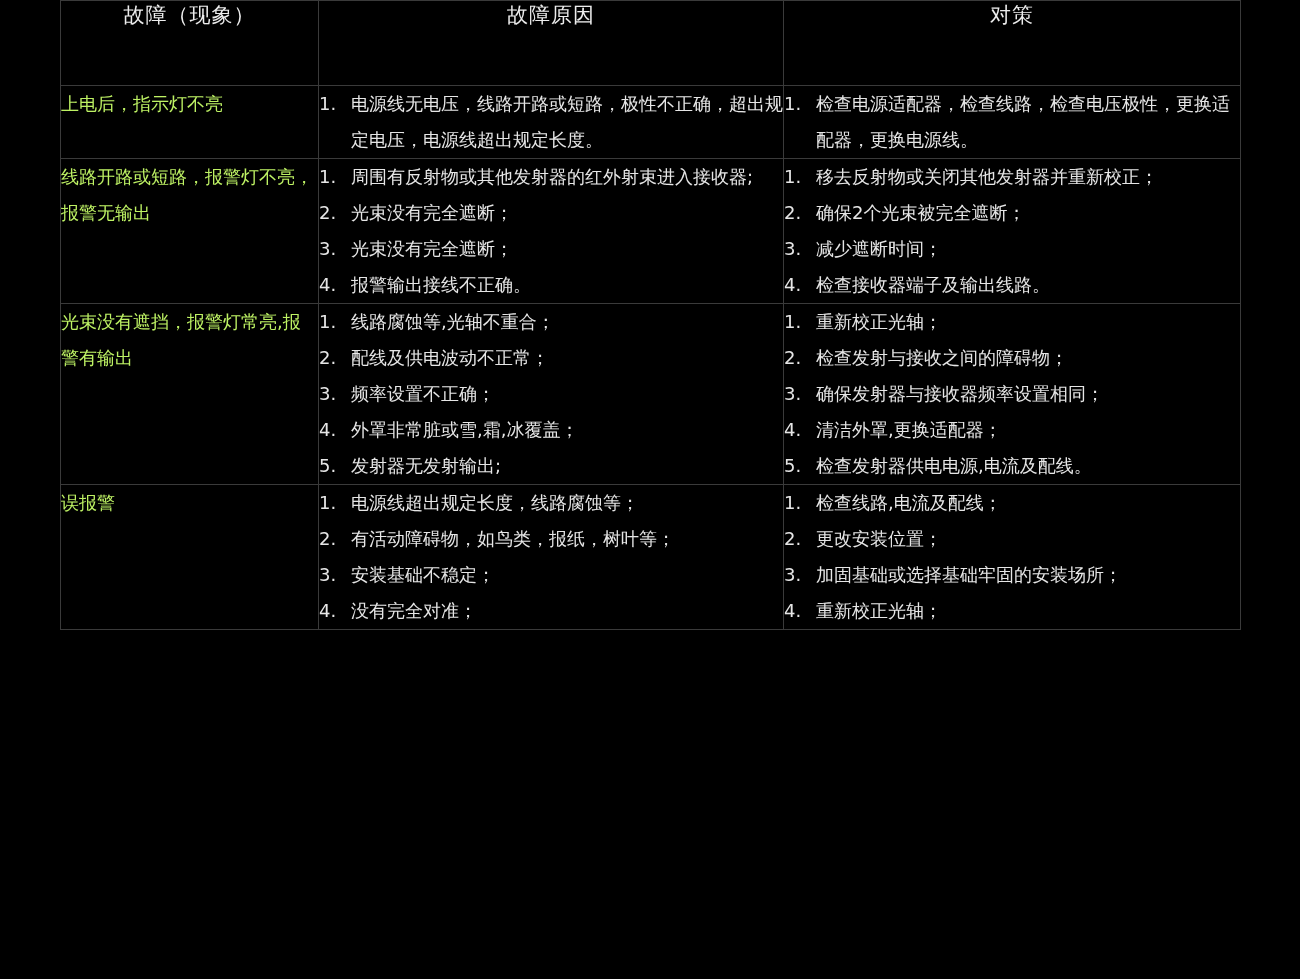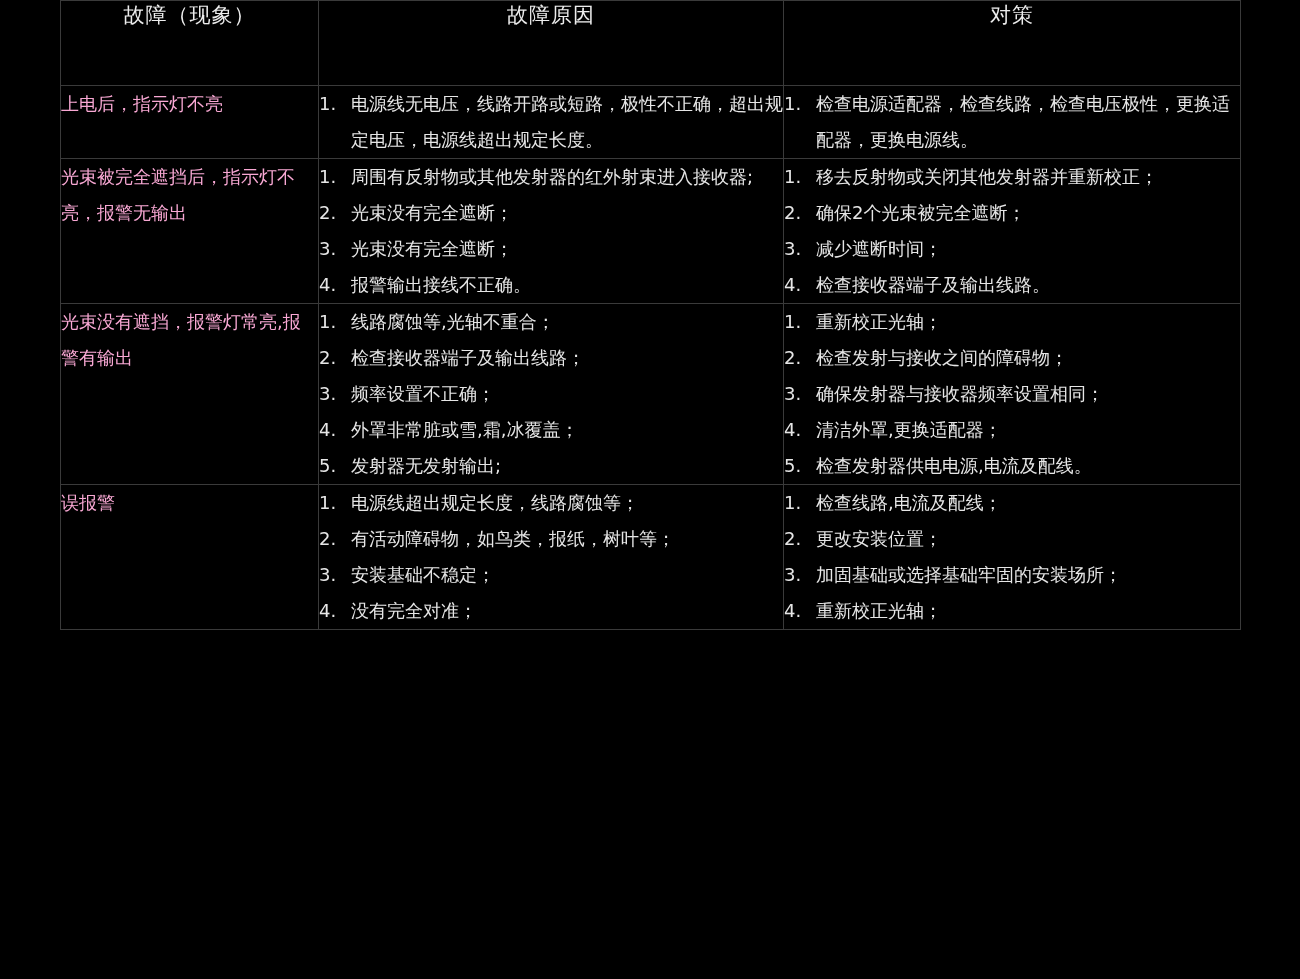--- a/index.html
+++ b/index.html
@@ -49,21 +49,21 @@
     font-size: 21px;
     color: #ededed;
     letter-spacing: 1px;
     vertical-align: middle;
   }
 
   td.col-symptom {
     padding: 18px 14px 18px 18px;
     font-size: 18px;
     line-height: 34px;
-    color: #f9a8d4;
+    color: #bef264;
   }
   td.col-cause, td.col-action {
     padding: 18px 14px 20px 22px;
     font-size: 18px;
     line-height: 36px;
     color: #e6e6e6;
   }
   ol.num-list {
     margin: 0;
     padding: 0;
@@ -114,21 +114,21 @@
             </ol>
           </td>
           <td class="col-action">
             <ol class="num-list">
               <li><span class="idx">1.</span><span>检查电源适配器，检查线路，检查电压极性，更换适配器，更换电源线。</span></li>
             </ol>
           </td>
         </tr>
         <tr>
           <td class="col-symptom">
-            <div class="plain-line">光束被完全遮挡后，指示灯不亮，报警无输出</div>
+            <div class="plain-line">线路开路或短路，报警灯不亮，报警无输出</div>
           </td>
           <td class="col-cause">
             <ol class="num-list">
               <li><span class="idx">1.</span><span>周围有反射物或其他发射器的红外射束进入接收器;</span></li>
               <li><span class="idx">2.</span><span>光束没有完全遮断；</span></li>
               <li><span class="idx">3.</span><span>光束没有完全遮断；</span></li>
               <li><span class="idx">4.</span><span>报警输出接线不正确。</span></li>
             </ol>
           </td>
           <td class="col-action">
@@ -140,21 +140,21 @@
             </ol>
           </td>
         </tr>
         <tr>
           <td class="col-symptom">
             <div class="plain-line">光束没有遮挡，报警灯常亮,报警有输出</div>
           </td>
           <td class="col-cause">
             <ol class="num-list">
               <li><span class="idx">1.</span><span>线路腐蚀等,光轴不重合；</span></li>
-              <li><span class="idx">2.</span><span>检查接收器端子及输出线路；</span></li>
+              <li><span class="idx">2.</span><span>配线及供电波动不正常；</span></li>
               <li><span class="idx">3.</span><span>频率设置不正确；</span></li>
               <li><span class="idx">4.</span><span>外罩非常脏或雪,霜,冰覆盖；</span></li>
               <li><span class="idx">5.</span><span>发射器无发射输出;</span></li>
             </ol>
           </td>
           <td class="col-action">
             <ol class="num-list">
               <li><span class="idx">1.</span><span>重新校正光轴；</span></li>
               <li><span class="idx">2.</span><span>检查发射与接收之间的障碍物；</span></li>
               <li><span class="idx">3.</span><span>确保发射器与接收器频率设置相同；</span></li>

